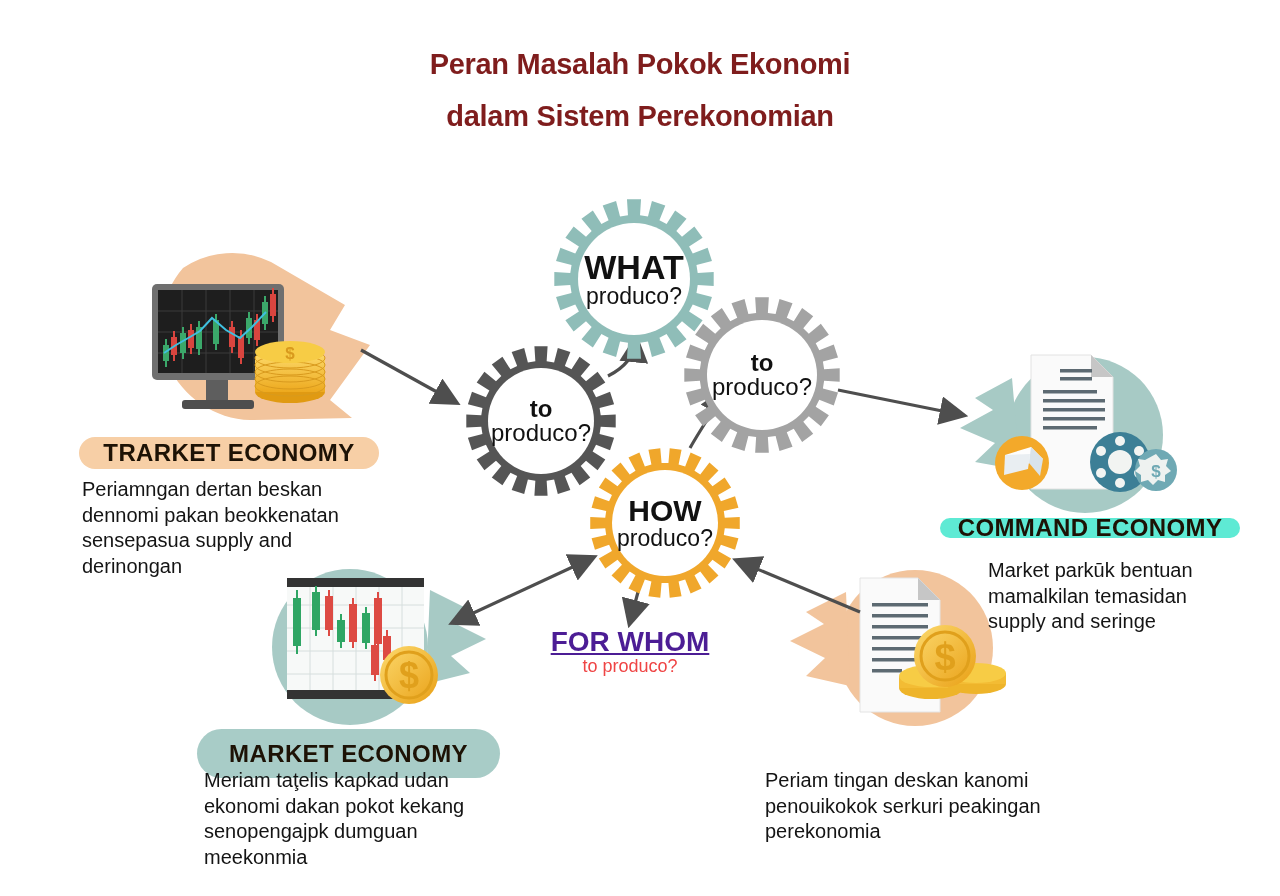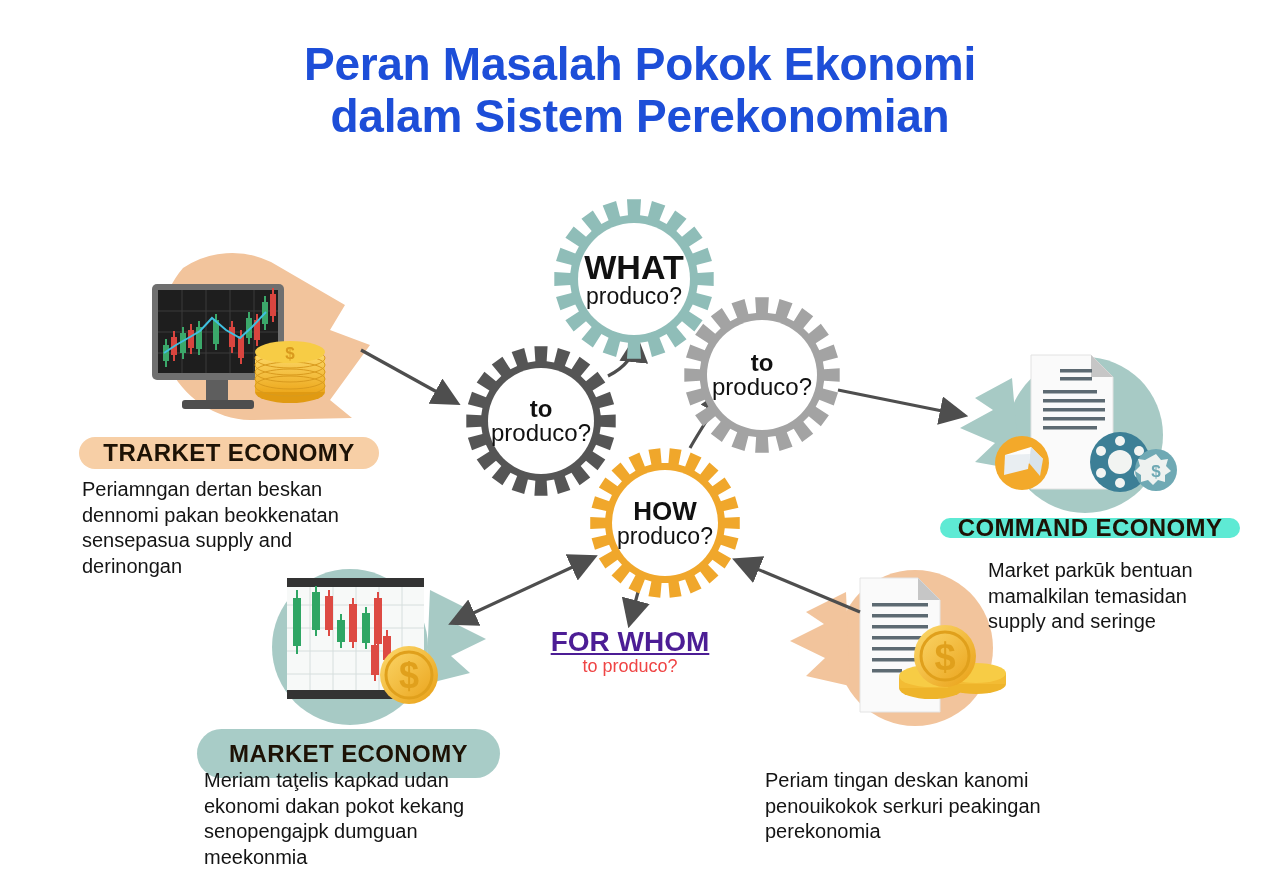--- a/index.html
+++ b/index.html
@@ -19,24 +19,24 @@
   
   #title-block {
     position: absolute;
     left: 0;
     top: 38px;
     width: 1280px;
     text-align: center;
   }
   #title-block .line {
     font-weight: bold;
-    font-size: 46px;
+    font-size: 29px;
     line-height: 52px;
     letter-spacing: -0.3px;
-    color: #1d4ed8;
+    color: #7f1d1d;
     white-space: nowrap;
   }
 
   
   .layer { position: absolute; left: 0; top: 0; width: 1280px; height: 896px; }
   svg.layer { pointer-events: none; }
 
   
   .gear {
     position: absolute;
@@ -349,21 +349,21 @@
       </div></div>
     <div class="gear" style="left: 466px; top: 346px; height: 150px; width: 150px;"><svg width="150" height="150" viewBox="0 0 150 150">
         <path d="M134.73,69.35L149.71,68.41L149.71,81.59L134.73,80.65L133.56,88.09L148.09,91.82L144.02,104.35L130.07,98.83L126.64,105.54L139.31,113.58L131.57,124.24L120.01,114.68L114.68,120.01L124.24,131.57L113.58,139.31L105.54,126.64L98.83,130.07L104.35,144.02L91.82,148.09L88.09,133.56L80.65,134.73L81.59,149.71L68.41,149.71L69.35,134.73L61.91,133.56L58.18,148.09L45.65,144.02L51.17,130.07L44.46,126.64L36.42,139.31L25.76,131.57L35.32,120.01L29.99,114.68L18.43,124.24L10.69,113.58L23.36,105.54L19.93,98.83L5.98,104.35L1.91,91.82L16.44,88.09L15.27,80.65L0.29,81.59L0.29,68.41L15.27,69.35L16.44,61.91L1.91,58.18L5.98,45.65L19.93,51.17L23.36,44.46L10.69,36.42L18.43,25.76L29.99,35.32L35.32,29.99L25.76,18.43L36.42,10.69L44.46,23.36L51.17,19.93L45.65,5.98L58.18,1.91L61.91,16.44L69.35,15.27L68.41,0.29L81.59,0.29L80.65,15.27L88.09,16.44L91.82,1.91L104.35,5.98L98.83,19.93L105.54,23.36L113.58,10.69L124.24,18.43L114.68,29.99L120.01,35.32L131.57,25.76L139.31,36.42L126.64,44.46L130.07,51.17L144.02,45.65L148.09,58.18L133.56,61.91Z" fill="#555555"></path>
       </svg><div class="hub" style="height: 106px; width: 106px;">
         <span class="big" style="font-size: 24px;">to</span>
         <span class="small" style="font-size: 24px;">produco?</span>
       </div></div>
     <div class="gear" style="left: 590px; top: 448px; height: 150px; width: 150px;"><svg width="150" height="150" viewBox="0 0 150 150">
         <path d="M134.78,69.87L149.76,69.01L149.76,80.99L134.78,80.13L133.80,86.92L148.42,90.31L145.04,101.81L130.91,96.77L128.07,103.00L141.13,110.38L134.65,120.46L122.51,111.64L118.03,116.82L128.49,127.58L119.43,135.42L110.27,123.54L104.50,127.24L111.51,140.52L100.61,145.49L95.16,131.51L88.59,133.44L91.57,148.15L79.71,149.85L78.43,134.90L71.57,134.90L70.29,149.85L58.43,148.15L61.41,133.44L54.84,131.51L49.39,145.49L38.49,140.52L45.50,127.24L39.73,123.54L30.57,135.42L21.51,127.58L31.97,116.82L27.49,111.64L15.35,120.46L8.87,110.38L21.93,103.00L19.09,96.77L4.96,101.81L1.58,90.31L16.20,86.92L15.22,80.13L0.24,80.99L0.24,69.01L15.22,69.87L16.20,63.08L1.58,59.69L4.96,48.19L19.09,53.23L21.93,47.00L8.87,39.62L15.35,29.54L27.49,38.36L31.97,33.18L21.51,22.42L30.57,14.58L39.73,26.46L45.50,22.76L38.49,9.48L49.39,4.51L54.84,18.49L61.41,16.56L58.43,1.85L70.29,0.15L71.57,15.10L78.43,15.10L79.71,0.15L91.57,1.85L88.59,16.56L95.16,18.49L100.61,4.51L111.51,9.48L104.50,22.76L110.27,26.46L119.43,14.58L128.49,22.42L118.03,33.18L122.51,38.36L134.65,29.54L141.13,39.62L128.07,47.00L130.91,53.23L145.04,48.19L148.42,59.69L133.80,63.08Z" fill="#f0a72b"></path>
       </svg><div class="hub" style="height: 106px; width: 106px;">
-        <span class="big" style="font-size: 26px;">HOW</span>
+        <span class="big" style="font-size: 30px;">HOW</span>
         <span class="small" style="font-size: 23px;">produco?</span>
       </div></div>
   </div>
 
 <div id="title-block">
   <div class="line">Peran Masalah Pokok Ekonomi</div>
   <div class="line">dalam Sistem Perekonomian</div>
 </div>
 
 <div id="center-caption" style="left:520px; top:628px; width:220px;">

